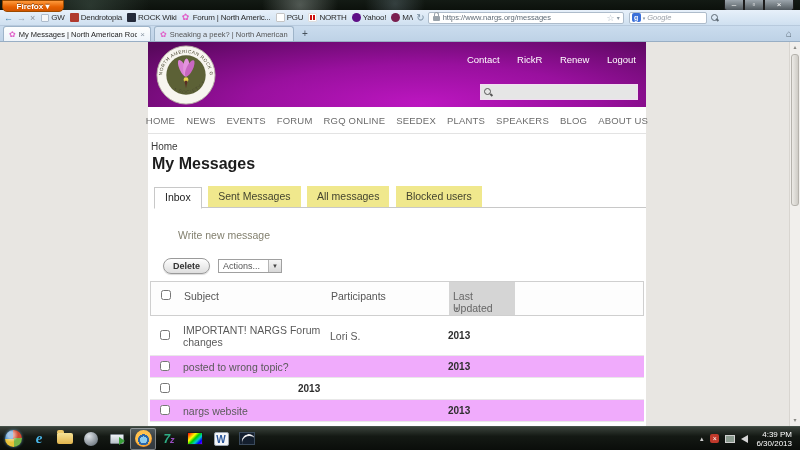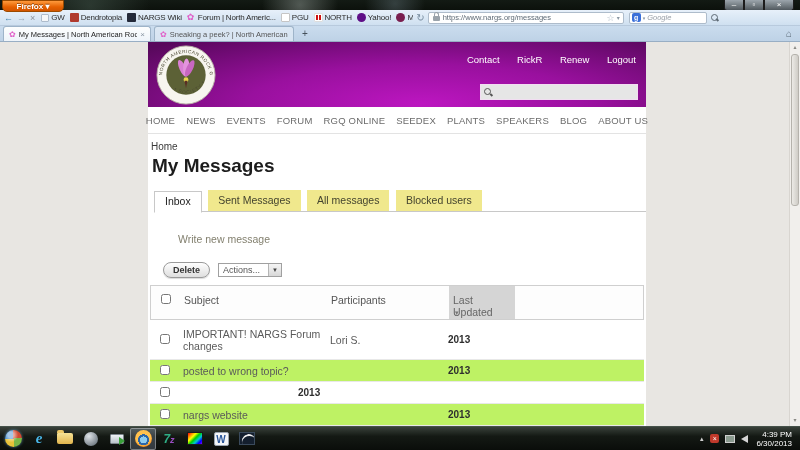--- a/index.html
+++ b/index.html
@@ -110,21 +110,21 @@
     background:#555; transform:rotate(45deg); }
   .sitesearch input { border:none; background:transparent; outline:none; flex:1;
     font-size:9px; margin-left:3px; }
 
   .sitenav { height:27px; background:#fff; border-bottom:1px solid #e3e3e3;
     display:flex; align-items:center; justify-content:center; gap:11px;
     font-size:9.5px; color:#6b6b6b; letter-spacing:.2px; }
   .sitenav span { cursor:pointer; white-space:nowrap; }
 
   .breadcrumb { margin:7px 0 0 3px; font-size:10px; color:#3a3a3a; cursor:pointer; display:inline-block; }
-  .pagetitle { margin:1px 0 0 4px; font-size:19px; font-weight:bold; color:#1c1c1c; }
+  .pagetitle { margin:1px 0 0 4px; font-size:16px; font-weight:bold; color:#1c1c1c; }
 
   .mtabs { margin:13px 0 0 6px; border-bottom:1px solid #c8c8c8; height:22px; }
   .mtab { display:inline-block; padding:4px 10px 5px; font-size:10.5px; color:#44442f;
     background:#f0e88d; margin-right:2px; cursor:pointer; position:relative; top:0; }
   .mtab.active { background:#fff; color:#222; border:1px solid #c8c8c8; border-bottom:1px solid #fff;
     top:1px; padding:3px 10px 5px; }
 
   .writenew { margin:21px 0 0 30px; font-size:10.5px; color:#83806f; cursor:pointer; display:inline-block; }
 
   .controls { margin:15px 0 0 15px; display:flex; align-items:center; }
@@ -143,21 +143,21 @@
   .c-sel { width:30px; text-align:center; flex:none; }
   .c-sub { width:150px; flex:none; padding-left:3px; }
   .c-par { width:118px; flex:none; }
   .c-upd { width:66px; flex:none; }
   .c-fill { flex:1; }
   .h-upd { background:#d5d5d5; color:#666; position:relative; cursor:pointer; padding-left:4px; }
   .h-upd .sort { position:absolute; left:6px; bottom:2px; font-size:7px; color:#777; }
   .trow { display:flex; align-items:center; min-height:22px; border-bottom:1px solid #e8e8e8;
     color:#5a5a5a; }
   .trow.tall { min-height:40px; }
-  .trow.stripe { background:#bef264;align-items:center; }
+  .trow.stripe { background:#f0abfc;align-items:center; }
   .trow .c-sub { cursor:pointer; }
   .trow .c-par { cursor:pointer; }
   .trow .c-upd { color:#2e2e2e; font-weight:bold; font-size:10px; }
   input[type="checkbox"] { width:10px; height:10px; margin:0; cursor:pointer; }
 
   
   .scroll { position:absolute; right:0; top:0; width:11px; height:100%;
     background:#f1efec; border-left:1px solid #d8d5d0; }
   .s-up,.s-down { position:absolute; left:0; width:10px; height:11px; text-align:center;
     font-size:6px; color:#8a8a85; line-height:11px; cursor:pointer; }
@@ -237,21 +237,21 @@
       <span class="bm">
           <span class="fav fav-0"></span>
           <span>GW</span>
         </span>
       <span class="bm">
           <span class="fav fav-1"></span>
           <span>Dendrotopia</span>
         </span>
       <span class="bm">
           <span class="fav fav-2"></span>
-          <span>NARGS Wiki</span>
+          <span>ROCK Wiki</span>
         </span>
       <span class="bm">
           <span class="fav fav-3">✿</span>
           <span>Forum | North Americ...</span>
         </span>
       <span class="bm">
           <span class="fav fav-4"></span>
           <span>PGU</span>
         </span>
       <span class="bm">

